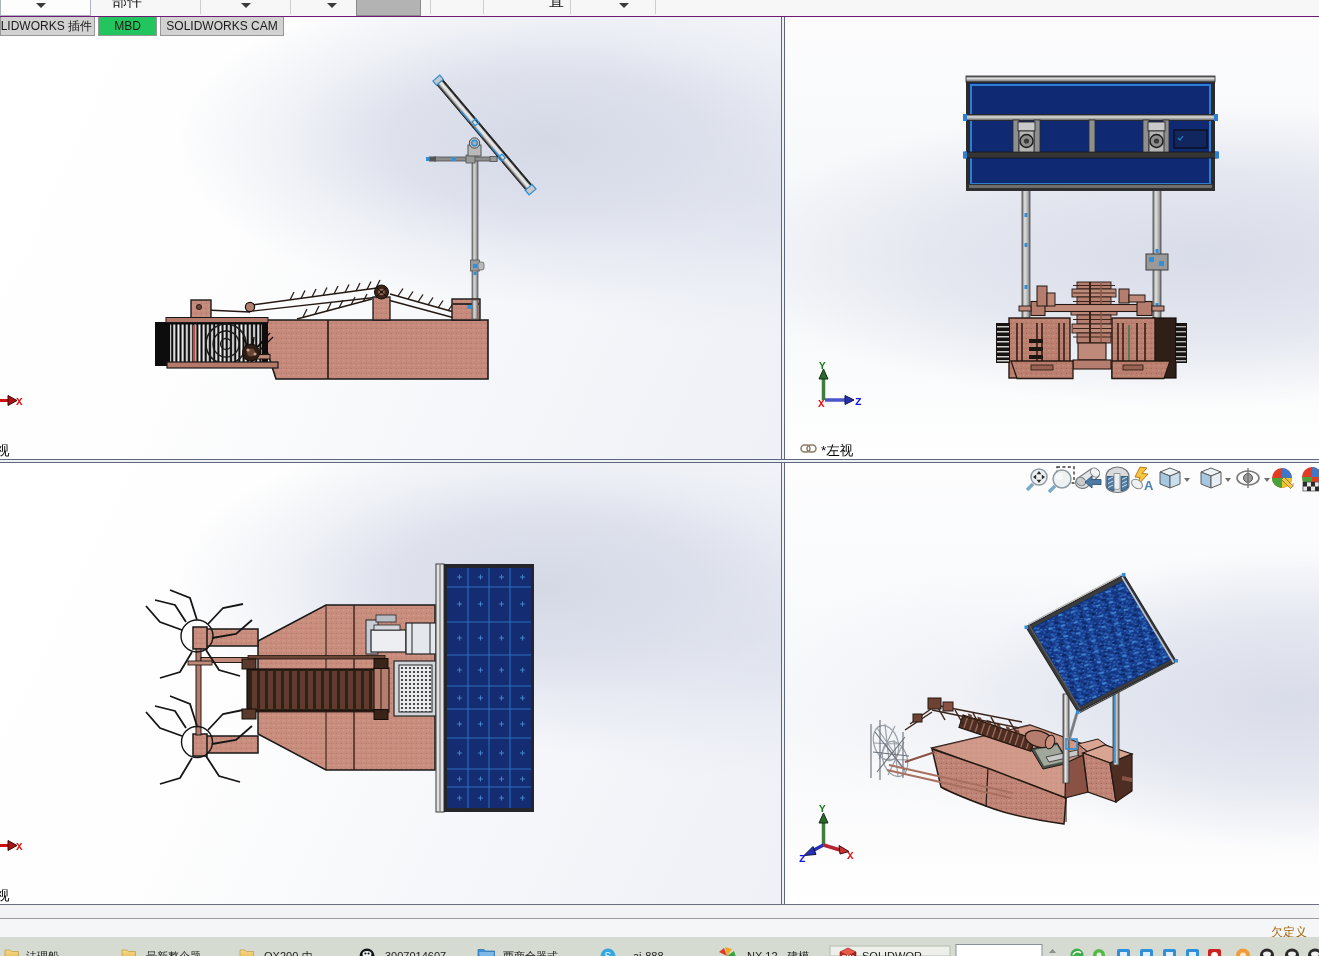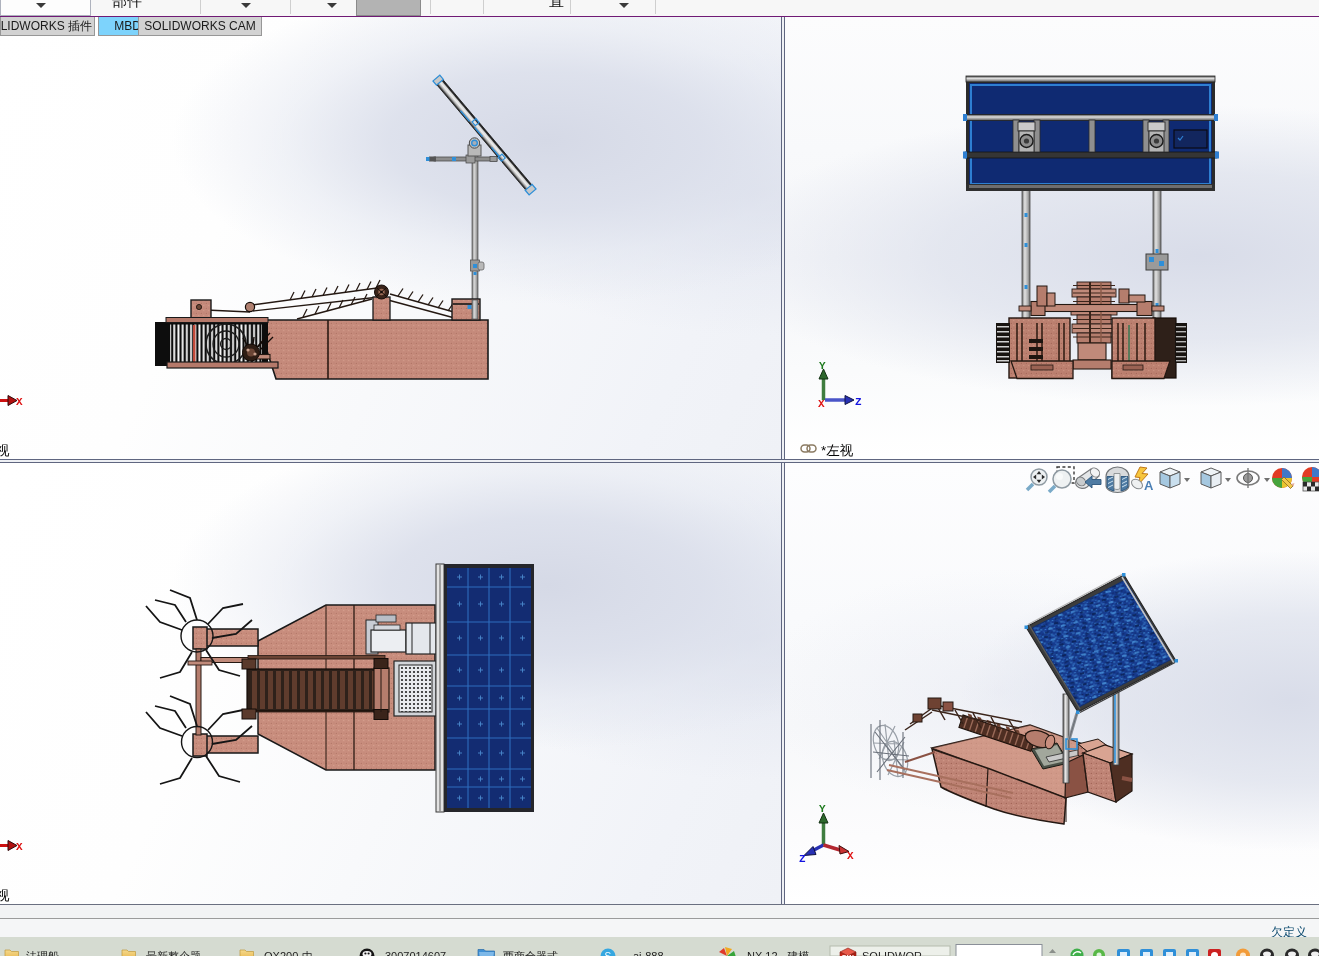--- a/index.html
+++ b/index.html
@@ -760,28 +760,28 @@
 <div class="abs" style="left:784px;top:17px;width:1px;height:888px;background:#5f6680;"></div>
 <div class="abs" style="left:0;top:459px;width:1319px;height:1px;background:#5f6680;"></div>
 <div class="abs" style="left:0;top:460px;width:1319px;height:2px;background:#eef0f4;"></div>
 <div class="abs" style="left:0;top:462px;width:1319px;height:1px;background:#5f6680;"></div>
 <div class="abs" style="left:0;top:904px;width:1319px;height:1px;background:#6a6f80;"></div>
 
 <div class="abs" style="left:0;top:17px;height:20px;">
   <div class="abs" style="left:0;top:0;width:95px;height:19px;background:#d2d2d2;border:1px solid #979797;border-top:none;box-sizing:border-box;font-size:12px;color:#1a1a1a;line-height:18px;overflow:hidden;">
       <span style="position:absolute;right:2px;top:0;white-space:nowrap;">OLIDWORKS 插件</span>
     </div>
-  <div class="abs" style="left:98px;top:0;width:59px;height:19px;background:#7dd3fc;border:1px solid #979797;border-top:none;box-sizing:border-box;font-size:12px;color:#1a1a1a;text-align:center;line-height:18px;white-space:nowrap;">MBD</div>
-  <div class="abs" style="left:138px;top:0;width:124px;height:19px;background:#d2d2d2;border:1px solid #979797;border-top:none;box-sizing:border-box;font-size:12px;color:#1a1a1a;text-align:center;line-height:18px;white-space:nowrap;">SOLIDWORKS CAM</div>
+  <div class="abs" style="left:98px;top:0;width:59px;height:19px;background:#22c55e;border:1px solid #979797;border-top:none;box-sizing:border-box;font-size:12px;color:#1a1a1a;text-align:center;line-height:18px;white-space:nowrap;">MBD</div>
+  <div class="abs" style="left:160px;top:0;width:124px;height:19px;background:#d2d2d2;border:1px solid #979797;border-top:none;box-sizing:border-box;font-size:12px;color:#1a1a1a;text-align:center;line-height:18px;white-space:nowrap;">SOLIDWORKS CAM</div>
 </div>
 
 <div class="abs" style="left:0;top:905px;width:1319px;height:13px;background:#f2f3f4;"></div>
 <div class="abs" style="left:0;top:918px;width:1319px;height:1px;background:#9b9b9b;"></div>
 <div class="abs" style="left:0;top:919px;width:1319px;height:18px;background:#f5f6f7;">
-  <div class="abs" style="right:12px;top:5px;font-size:12px;color:#0c4a6e;">欠定义</div>
+  <div class="abs" style="right:12px;top:5px;font-size:12px;color:#a16207;">欠定义</div>
 </div>
 <div id="taskbar" class="abs" style="left:0;top:937px;width:1319px;height:19px;background:#d5dbd1;overflow:hidden;">
 <svg width="1319" height="19" viewBox="0 0 1319 19">
 <defs>
 <linearGradient id="fold" x1="0" y1="0" x2="0" y2="1">
  <stop offset="0" stop-color="#f5d98c"></stop>
           <stop offset="1" stop-color="#e8b74e"></stop>
 </linearGradient>
 </defs>
 

